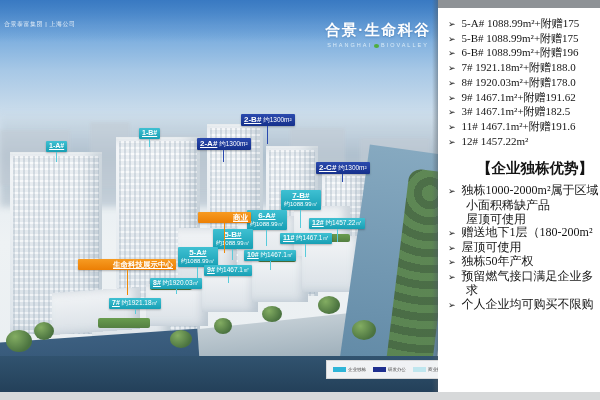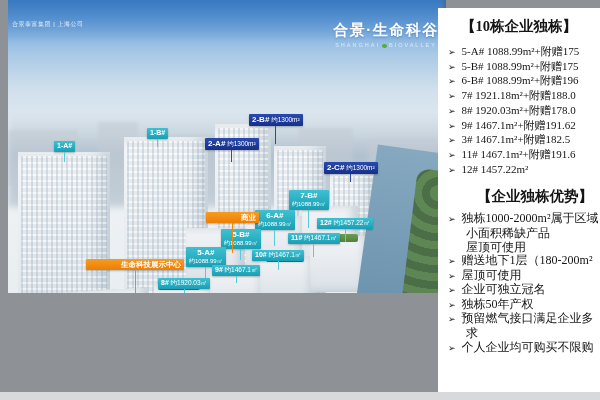--- a/index.html
+++ b/index.html
@@ -1,21 +1,21 @@
 <!DOCTYPE html>
 <html><head>
 <meta charset="utf-8">
 <style>
   html,body{margin:0;padding:0;}
   body{width:600px;height:400px;overflow:hidden;position:relative;background:#8e9296;
        font-family:"Liberation Sans","DejaVu Sans",sans-serif;}
   #stage{position:absolute;left:0;top:0;width:600px;height:400px;overflow:hidden;}
 
   
-  .photo{position:absolute;left:8px;top:0;width:438px;height:293px;overflow:hidden;
+  .photo{position:absolute;left:0;top:0;width:438px;height:392px;overflow:hidden;
     background:linear-gradient(180deg,#4f93d4 0%,#6fa6dc 7%,#a7c8e6 18%,#cfdfec 30%,#e6edf2 45%,#eef2f4 62%,#e9eef1 100%);}
   .topband{position:absolute;left:0;top:0;width:438px;height:42px;
     background:linear-gradient(180deg,rgba(56,120,193,.95),rgba(86,142,204,.55) 60%,rgba(110,158,210,0));}
   .haze{position:absolute;left:0;top:112px;width:438px;height:95px;filter:blur(3px);
     background:linear-gradient(180deg,rgba(168,188,204,0),rgba(166,184,199,.85) 45%,rgba(196,207,216,.95));}
   .farblock{position:absolute;background:#c3ccd5;opacity:.55;filter:blur(1.5px);}
   .tower{position:absolute;background:linear-gradient(180deg,#f6f8fa,#dfe6ec);
     box-shadow:inset -10px 0 14px rgba(132,152,168,.38), inset 0 2px 0 rgba(255,255,255,.8);}
   .tower .win{position:absolute;inset:4px 3px 0 3px;
     background:repeating-linear-gradient(90deg,rgba(148,166,182,.30) 0 2px,rgba(255,255,255,0) 2px 5px),
@@ -47,21 +47,21 @@
   .leaf{display:inline-block;width:5px;height:4px;border-radius:50% 60% 50% 60%;
     background:#4fae3d;vertical-align:middle;margin:0 2px;}
 
   
   .tagw{position:absolute;z-index:5;display:flex;flex-direction:column;align-items:center;}
   .tagbox{white-space:nowrap;color:#fff;padding:1px 3px;border-radius:1px;
     box-shadow:0 1px 2px rgba(0,0,0,.25);text-align:center;line-height:1.25;}
   .t-teal .tagbox{background:linear-gradient(180deg,#3fc0d2,#179fb4);font-size:7px;}
   .t-navy .tagbox{background:linear-gradient(180deg,#2b4aae,#15308b);font-size:8px;font-weight:bold;}
   .t-orange .tagbox{background:linear-gradient(180deg,#f79b22,#ec7f04);font-size:7.5px;font-weight:bold;padding-left:35px;}
-  .tagbox .lbl{font-weight:bold;}
+  .tagbox .lbl{font-weight:bold;text-decoration:underline;}
   .tagbox .area{font-weight:normal;font-size:6.5px;}
   .tag-two .tagbox .lbl{display:block;font-size:8px;}
   .tag-two .tagbox .area{display:block;font-size:6px;}
   .lead{width:1px;background:rgba(255,255,255,.85);}
   .t-teal .lead{background:#58cbdb;}
   .t-navy .lead{background:#2b4aae;}
   .t-orange .lead{background:#f08905;}
 
   
   .legend{position:absolute;left:326px;top:360px;z-index:6;height:17px;
@@ -259,21 +259,20 @@
             <span class="lg-sw" style="background: rgb(191, 230, 238);"></span>
             <span class="lg-tx">商业配套</span>
           </div>
         </div>
     </div>
 
     <div class="edge"></div>
   </div>
 
   <div class="panel">
-    <div class="p-title one">【10栋企业独栋】</div>
     <div class="blist" id="building-list">
         <div class="b-item"><span class="bullet">➢</span><span>5-A#  1088.99m²+附赠175</span></div>
         <div class="b-item"><span class="bullet">➢</span><span>5-B#  1088.99m²+附赠175</span></div>
         <div class="b-item"><span class="bullet">➢</span><span>6-B#  1088.99m²+附赠196</span></div>
         <div class="b-item"><span class="bullet">➢</span><span>7#  1921.18m²+附赠188.0</span></div>
         <div class="b-item"><span class="bullet">➢</span><span>8#  1920.03m²+附赠178.0</span></div>
         <div class="b-item"><span class="bullet">➢</span><span>9#  1467.1m²+附赠191.62</span></div>
         <div class="b-item"><span class="bullet">➢</span><span>3#  1467.1m²+附赠182.5</span></div>
         <div class="b-item"><span class="bullet">➢</span><span>11#  1467.1m²+附赠191.6</span></div>
         <div class="b-item"><span class="bullet">➢</span><span>12#  1457.22m²</span></div>
@@ -287,23 +286,20 @@
         <div class="a-item">
           <div class="a-line cont"><span>屋顶可使用</span></div>
         </div>
         <div class="a-item">
           <div class="a-line"><span class="bullet">➢</span><span>赠送地下1层（180-200m²</span></div>
         </div>
         <div class="a-item">
           <div class="a-line"><span class="bullet">➢</span><span>屋顶可使用</span></div>
         </div>
         <div class="a-item">
-          <div class="a-line"><span class="bullet">➢</span><span>企业可独立冠名</span></div>
-        </div>
-        <div class="a-item">
           <div class="a-line"><span class="bullet">➢</span><span>独栋50年产权</span></div>
         </div>
         <div class="a-item">
           <div class="a-line"><span class="bullet">➢</span><span>预留燃气接口满足企业多</span></div>
           <div class="a-line cont"><span>求</span></div>
         </div>
         <div class="a-item">
           <div class="a-line"><span class="bullet">➢</span><span>个人企业均可购买不限购</span></div>
         </div>
       </div>

